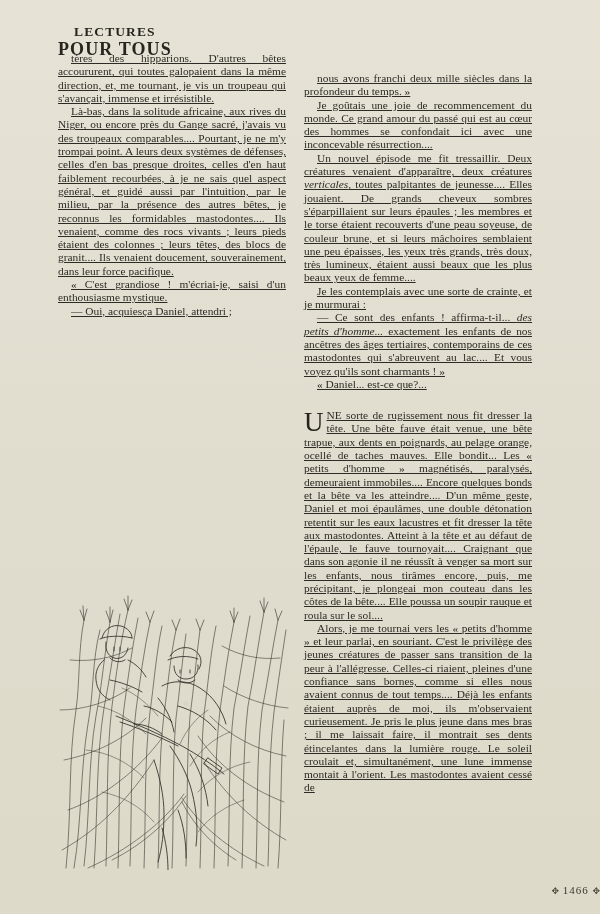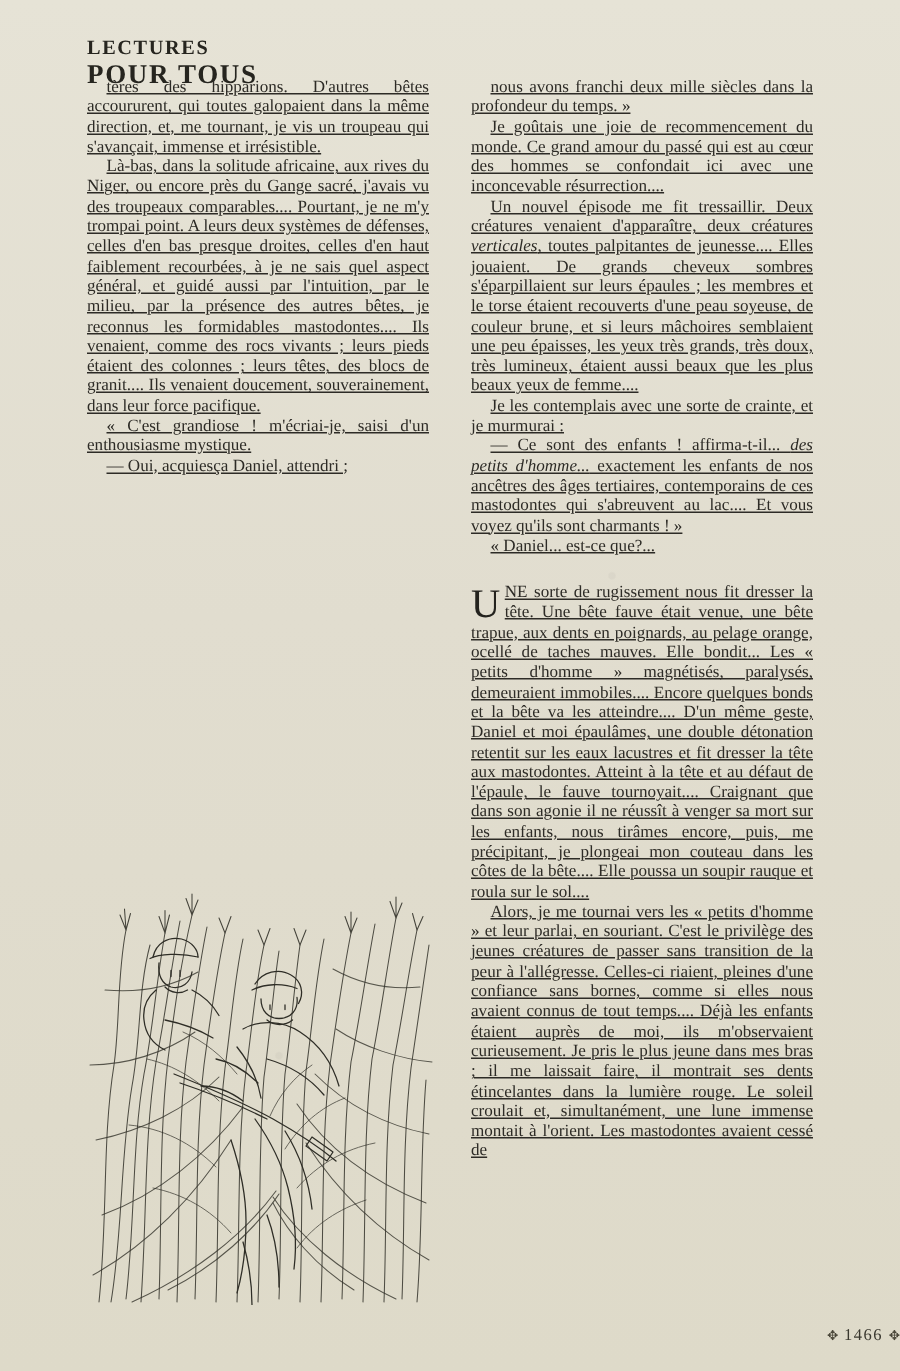--- a/index.html
+++ b/index.html
@@ -32,20 +32,21 @@
     top: 24px;
     line-height: 1.12;
     letter-spacing: 0.6px;
   }
   .masthead .l1 {
     font-family: "Liberation Serif", serif;
     font-weight: bold;
     font-size: 13.5px;
     letter-spacing: 1.1px;
     color: #26251f;
+    text-align: center;
   }
   .masthead .l2 {
     font-family: "Liberation Serif", serif;
     font-weight: bold;
     font-size: 18px;
     letter-spacing: 1.1px;
     color: #26251f;
   }
 
   .columns {
@@ -53,21 +54,21 @@
     left: 58px;
     top: 52px;
     width: 484px;
   }
   .col {
     position: absolute;
     top: 0;
     width: 228px;
   }
   .col-left { left: 0; }
-  .col-right { left: 256px; }
+  .col-right { left: 246px; margin-top: 20px; }
 
   p {
     margin: 0;
     text-align: justify;
     text-justify: inter-word;
     font-size: 11.4px;
     line-height: 13.3px;
     text-indent: 13px;
     hyphens: manual;
     color: #2d2b26;

